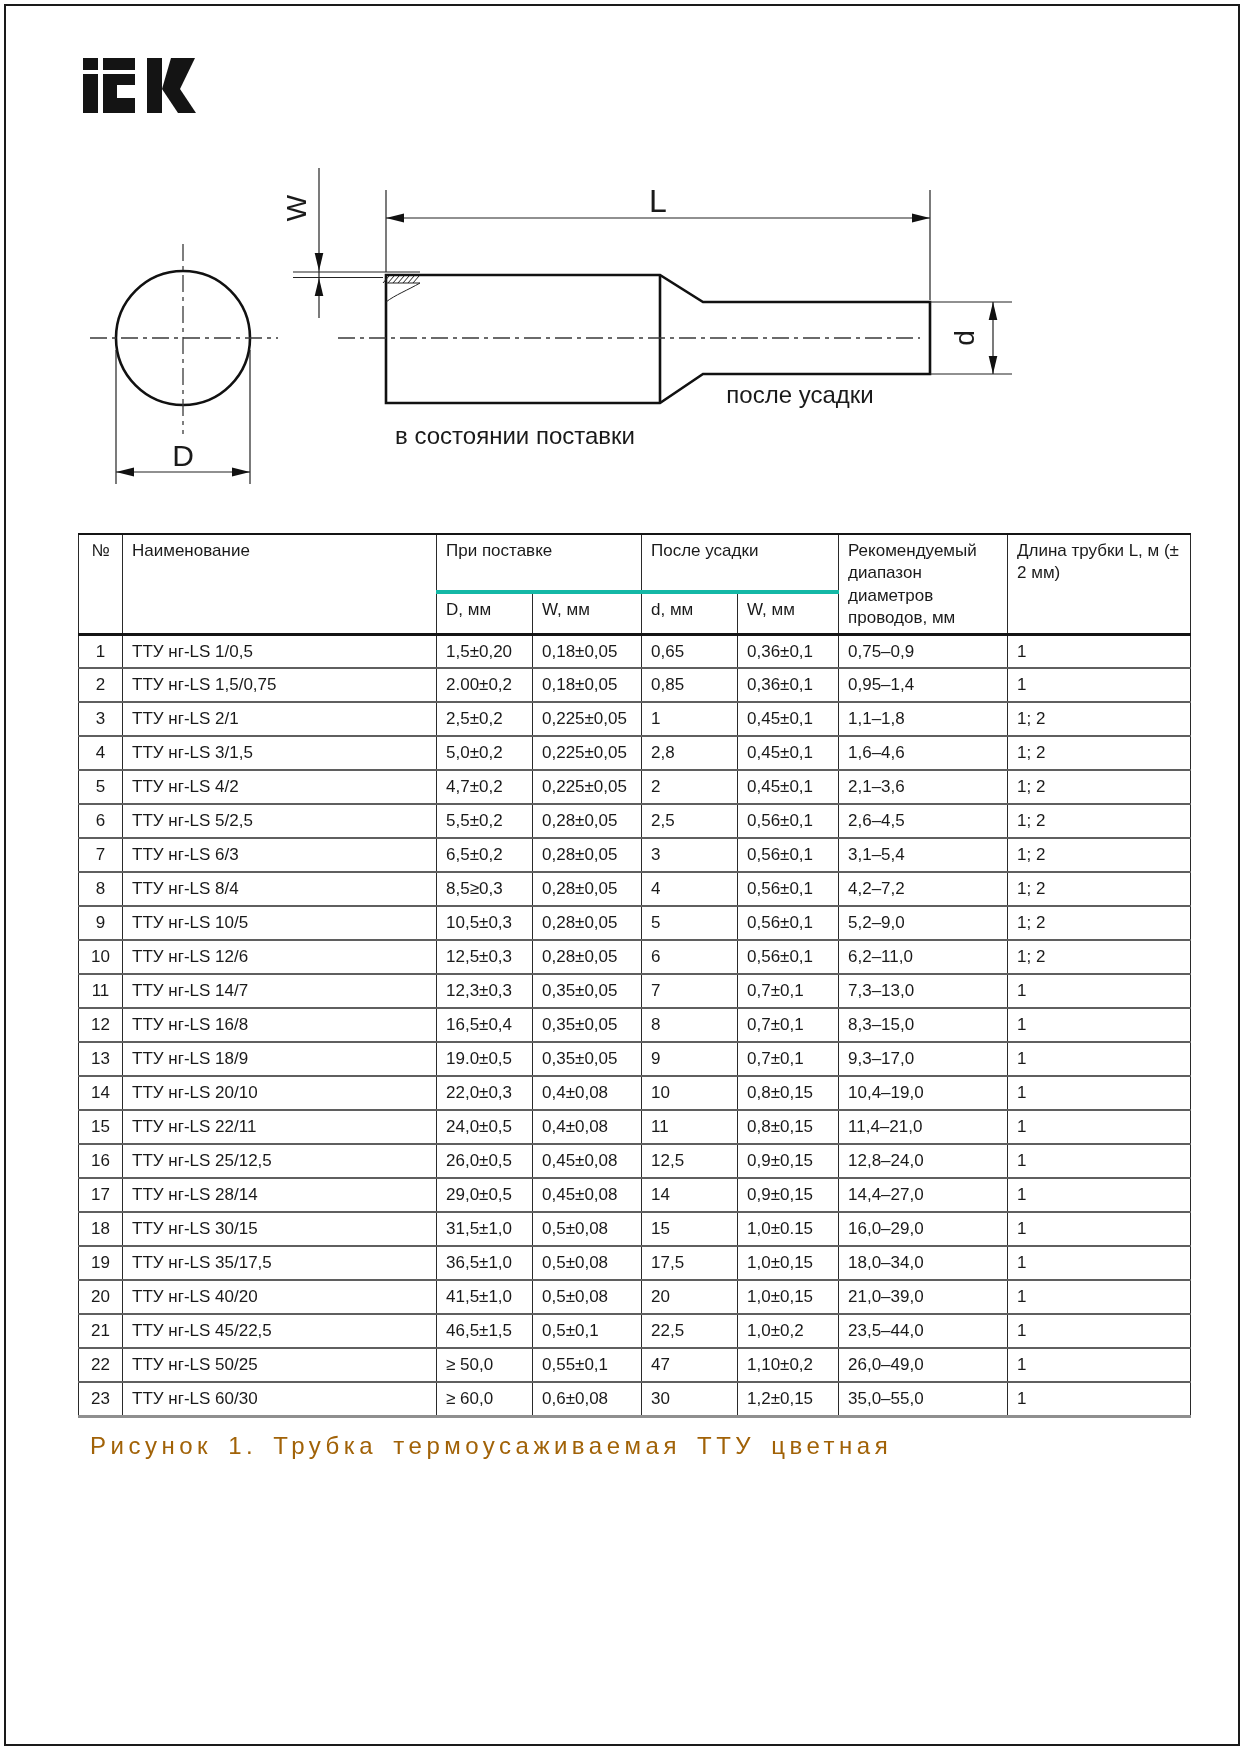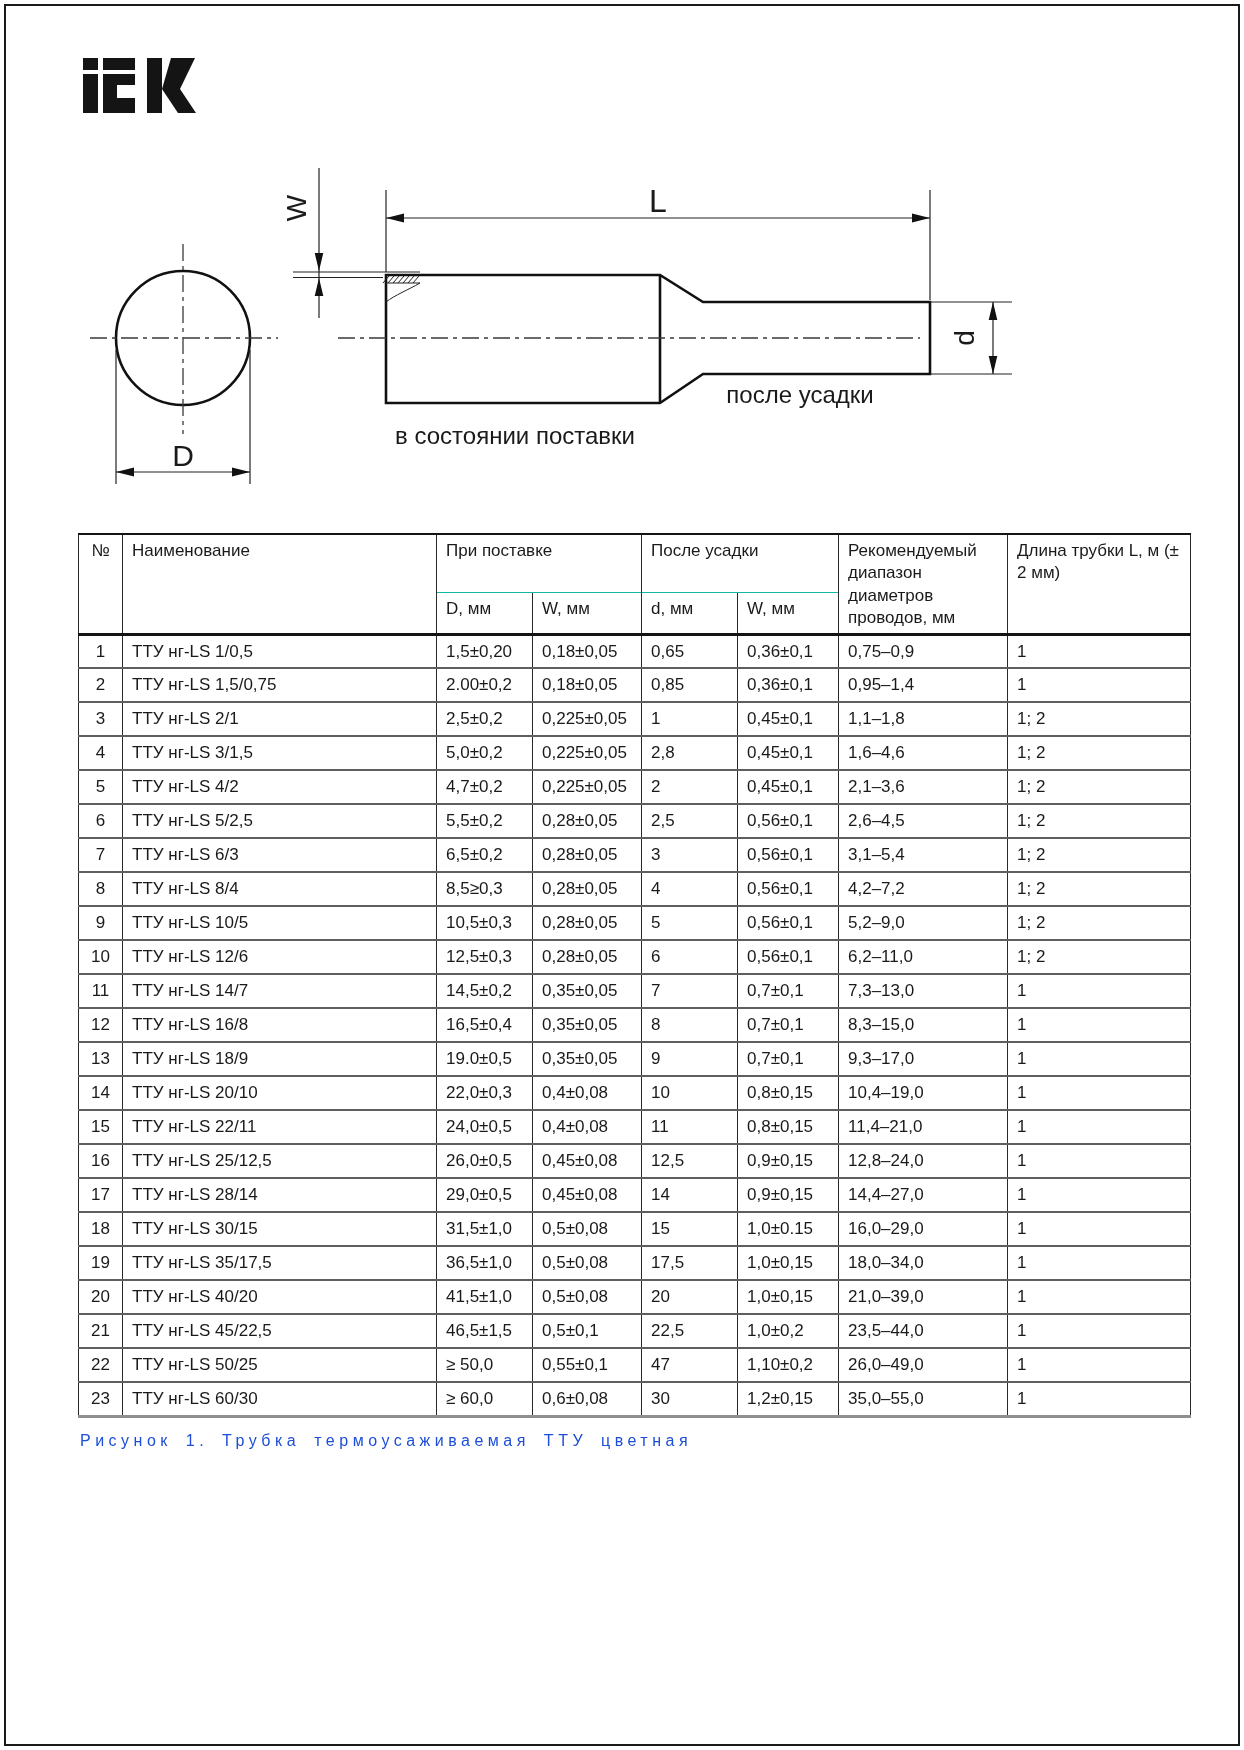--- a/index.html
+++ b/index.html
@@ -20,30 +20,30 @@
     border-left:1px solid #2a2a2a;border-right:1px solid #2a2a2a;
   }
   table.spec th, table.spec td{
     border-left:1px solid #2a2a2a;
     padding:3px 8px 3px 9px;
     font-weight:400;text-align:left;vertical-align:middle;
     overflow:hidden;white-space:normal;
   }
   table.spec thead th{vertical-align:top;line-height:1.32;padding-top:5px;}
   table.spec thead{border-bottom:3px solid #141414;}
-  table.spec thead tr.sub th{border-top:1px solid #14b8a6;}
+  table.spec thead tr.sub th{border-top:4px solid #14b8a6;}
   table.spec thead tr.main{height:46px;}
   table.spec thead tr.sub{height:32px;}
   table.spec tbody tr{height:34px;}
   table.spec tbody tr + tr{border-top:2px solid #5f5f5f;}
   table.spec .c-num{text-align:center;padding-left:2px;padding-right:2px;}
 
   .caption{
-    position:absolute;left:80px;top:1432px;width:1100px;
-    font-size:16px;letter-spacing:4.5px;word-spacing:5px;color:#1d4ed8;
+    position:absolute;left:90px;top:1432px;width:1100px;
+    font-size:24px;letter-spacing:4.5px;word-spacing:5px;color:#a16207;
   }
 </style>
 </head>
 <body>
 
 <div class="page-border"></div>
 
 <div class="logo">
   <svg width="113" height="56" viewBox="0 0 113 56" role="img" aria-label="IEK">
     <g fill="#141414">
@@ -252,21 +252,21 @@
     <td>12,5±0,3</td>
     <td>0,28±0,05</td>
     <td>6</td>
     <td>0,56±0,1</td>
     <td>6,2–11,0</td>
     <td>1; 2</td>
   </tr>
         <tr>
     <td class="c-num">11</td>
     <td>ТТУ нг-LS 14/7</td>
-    <td>14,5±0,2</td>
+    <td>12,3±0,3</td>
     <td>0,35±0,05</td>
     <td>7</td>
     <td>0,7±0,1</td>
     <td>7,3–13,0</td>
     <td>1</td>
   </tr>
         <tr>
     <td class="c-num">12</td>
     <td>ТТУ нг-LS 16/8</td>
     <td>16,5±0,4</td>

